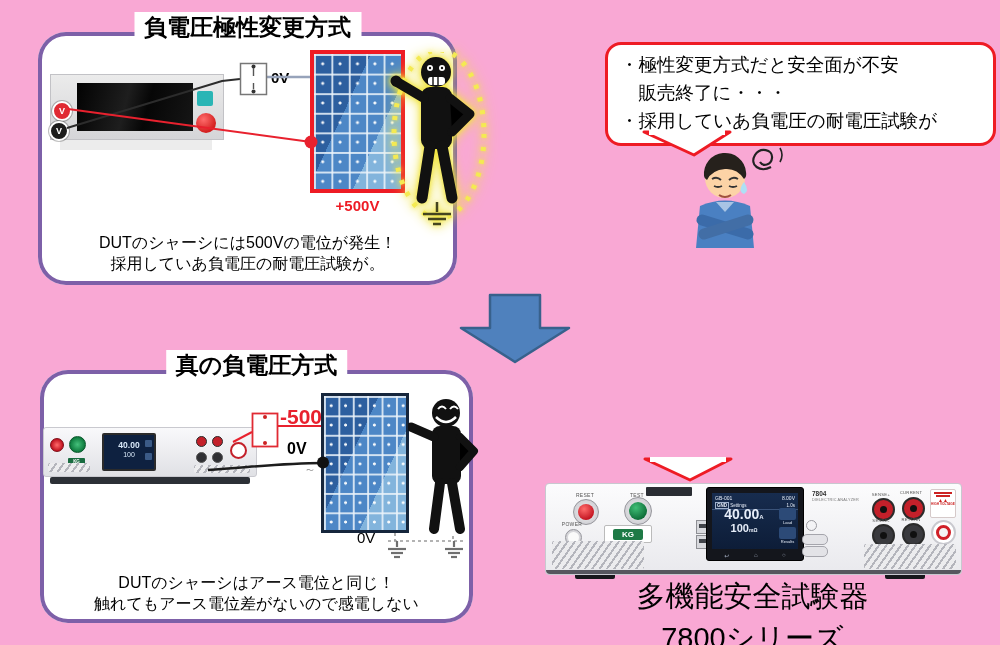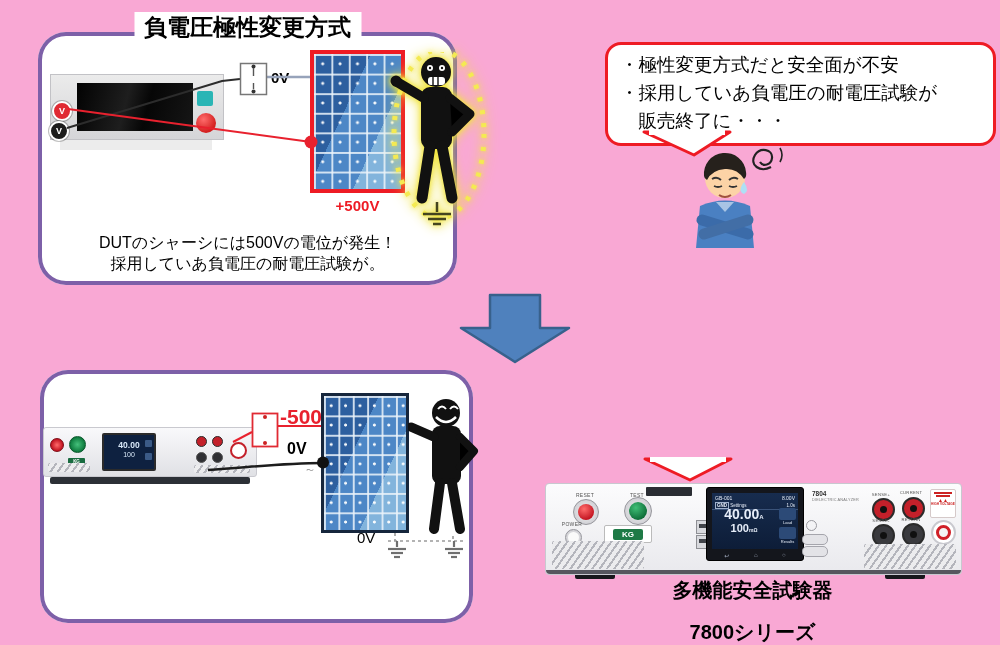--- a/index.html
+++ b/index.html
@@ -82,21 +82,21 @@
   .jack{position:absolute;width:19px;height:19px;border-radius:50%;border:2.5px solid #2b2b2b;}
   .jack:after{content:"";position:absolute;left:50%;top:50%;width:7px;height:7px;margin:-3.5px;
         border-radius:50%;background:#101010;}
   .jack.red{background:#c3202a;} .jack.blk{background:#3a3a3e;}
   .screen3{position:absolute;left:160px;top:3px;width:96px;height:72px;background:#14161c;
         border-radius:3px;border:1px solid #000;}
   .screen3 .lcd{position:absolute;left:5px;top:5px;width:86px;height:56px;
         background:linear-gradient(#172c4e,#0d1d38);color:#e6edf8;}
   .pill{position:absolute;width:24px;height:9px;background:#e3e3e7;border:1px solid #a5a5ac;border-radius:5px;}
 
-  .prod-caption{position:absolute;left:545px;width:415px;text-align:center;font-size:20px;font-weight:700;z-index:3;}
+  .prod-caption{position:absolute;left:545px;width:415px;text-align:center;font-size:29px;font-weight:400;z-index:3;}
 </style>
 </head>
 <body>
 
 <div class="stage">
 
   <section class="pbox" style="left:38px;top:32px;width:419px;height:253px;">
     <div class="pbox-title">負電圧極性変更方式</div>
 
     <div class="inst1">
@@ -147,22 +147,22 @@
     </svg>
 
     <div class="caption" style="bottom:10px;">
       <div>DUTのシャーシには500Vの電位が発生！</div>
       <div>採用していあ負電圧の耐電圧試験が。</div>
     </div>
   </section>
 
   <div class="bubble" style="left:605px;top:42px;width:361px;height:86px;">
     <div class="line">・極性変更方式だと安全面が不安</div>
+    <div class="line">　販売終了に・・・</div>
     <div class="line">・採用していあ負電圧の耐電圧試験が</div>
-    <div class="line">　販売終了に・・・</div>
   </div>
   <svg class="abs" style="left:630px;top:130px;z-index:3;" width="110" height="28" viewBox="0 0 110 28">
     <polygon points="14,2 100,2 64,25" fill="#fff" stroke="#ee1b24" stroke-width="3" stroke-linejoin="round"></polygon>
     <line x1="19" y1="2" x2="95" y2="2" stroke="#fff" stroke-width="6"></line>
   </svg>
   <svg class="abs" style="left:685px;top:140px;z-index:2;" width="105" height="130" viewBox="0 0 105 130">
     <path d="M86,27 c-11,6 -22,-2 -16,-12 c5,-8 18,-6 17,3 c-0.7,7 -9,9 -12,4" fill="none" stroke="#222" stroke-width="2.2"></path>
     <path d="M95,8 q4,7 0,14" fill="none" stroke="#222" stroke-width="1.6"></path>
     <circle cx="40" cy="38" r="20" fill="#fcd3a6"></circle>
     <path d="M19,36 a21,21 0 0 1 42,-4 q1,5 -2,7 q-7,-11 -19,-10 q-13,1 -18,11 q-3,-2 -3,-4 z" fill="#26211c"></path>
@@ -176,20 +176,21 @@
     <polygon points="31,62 40,72 49,62" fill="#a8c4e4"></polygon>
     <line x1="17" y1="80" x2="63" y2="94" stroke="#3b6ba9" stroke-width="11" stroke-linecap="round"></line>
     <line x1="63" y1="80" x2="19" y2="94" stroke="#426ea6" stroke-width="11" stroke-linecap="round"></line>
   </svg>
 
   <svg class="abs" style="left:455px;top:292px;z-index:1;" width="120" height="74" viewBox="0 0 120 74">
     <polygon points="35,3 85,3 85,36 114,36 60,70 6,36 35,36" fill="#4f81bd" stroke="#38618c" stroke-width="2.5" stroke-linejoin="round"></polygon>
   </svg>
 
   <section class="pbox" style="left:40px;top:370px;width:433px;height:253px;">
+    <div class="pbox-title">真の負電圧方式</div>
 
     <div class="inst2">
       <div class="dot" style="left:6px;top:10px;width:12px;height:12px;background:radial-gradient(#ff6b6b,#c1121f 70%);border:1px solid #7e0d16;"></div>
       <div class="dot" style="left:25px;top:8px;width:15px;height:15px;background:radial-gradient(#45c07b,#0d7a3d 70%);border:1px solid #09562b;"></div>
       <div class="kg-mini">KG</div>
       <div class="mini-screen">
         <div style="font-size:8.5px;font-weight:bold;margin-top:6px;">40.00</div>
         <div style="font-size:7px;">100</div>
         <div class="mini-ico" style="top:5px;"></div>
         <div class="mini-ico" style="top:18px;"></div>
@@ -243,20 +244,22 @@
       <path d="M42,12 q4,-5 8,0" fill="none" stroke="#fff" stroke-width="2"></path>
       <path d="M28,20 q10,10 20,0" fill="none" stroke="#fff" stroke-width="2.5"></path>
       <rect x="24" y="29" width="29" height="58" rx="8" fill="#111"></rect>
       <path d="M26,40 L3,30" stroke="#111" stroke-width="9" stroke-linecap="round"></path>
       <path d="M52,40 L66,54 L52,70" stroke="#111" stroke-width="8" stroke-linecap="round" stroke-linejoin="round"></path>
       <path d="M32,86 L26,132" stroke="#111" stroke-width="10" stroke-linecap="round"></path>
       <path d="M44,86 L52,132" stroke="#111" stroke-width="10" stroke-linecap="round"></path>
     </svg>
 
     <div class="caption" style="bottom:8px;">
+      <div>DUTのシャーシはアース電位と同じ！</div>
+      <div>触れてもアース電位差がないので感電しない</div>
     </div>
   </section>
 
   <svg class="abs" style="left:635px;top:457px;z-index:4;" width="110" height="26" viewBox="0 0 110 26">
     <polygon points="10,2 96,2 55,23" fill="#fff" stroke="#ee1b24" stroke-width="3" stroke-linejoin="round"></polygon>
     <line x1="15" y1="2" x2="91" y2="2" stroke="#fff" stroke-width="6"></line>
   </svg>
 
   <div class="foot" style="left:575px;"></div>
   <div class="foot" style="left:885px;"></div>

